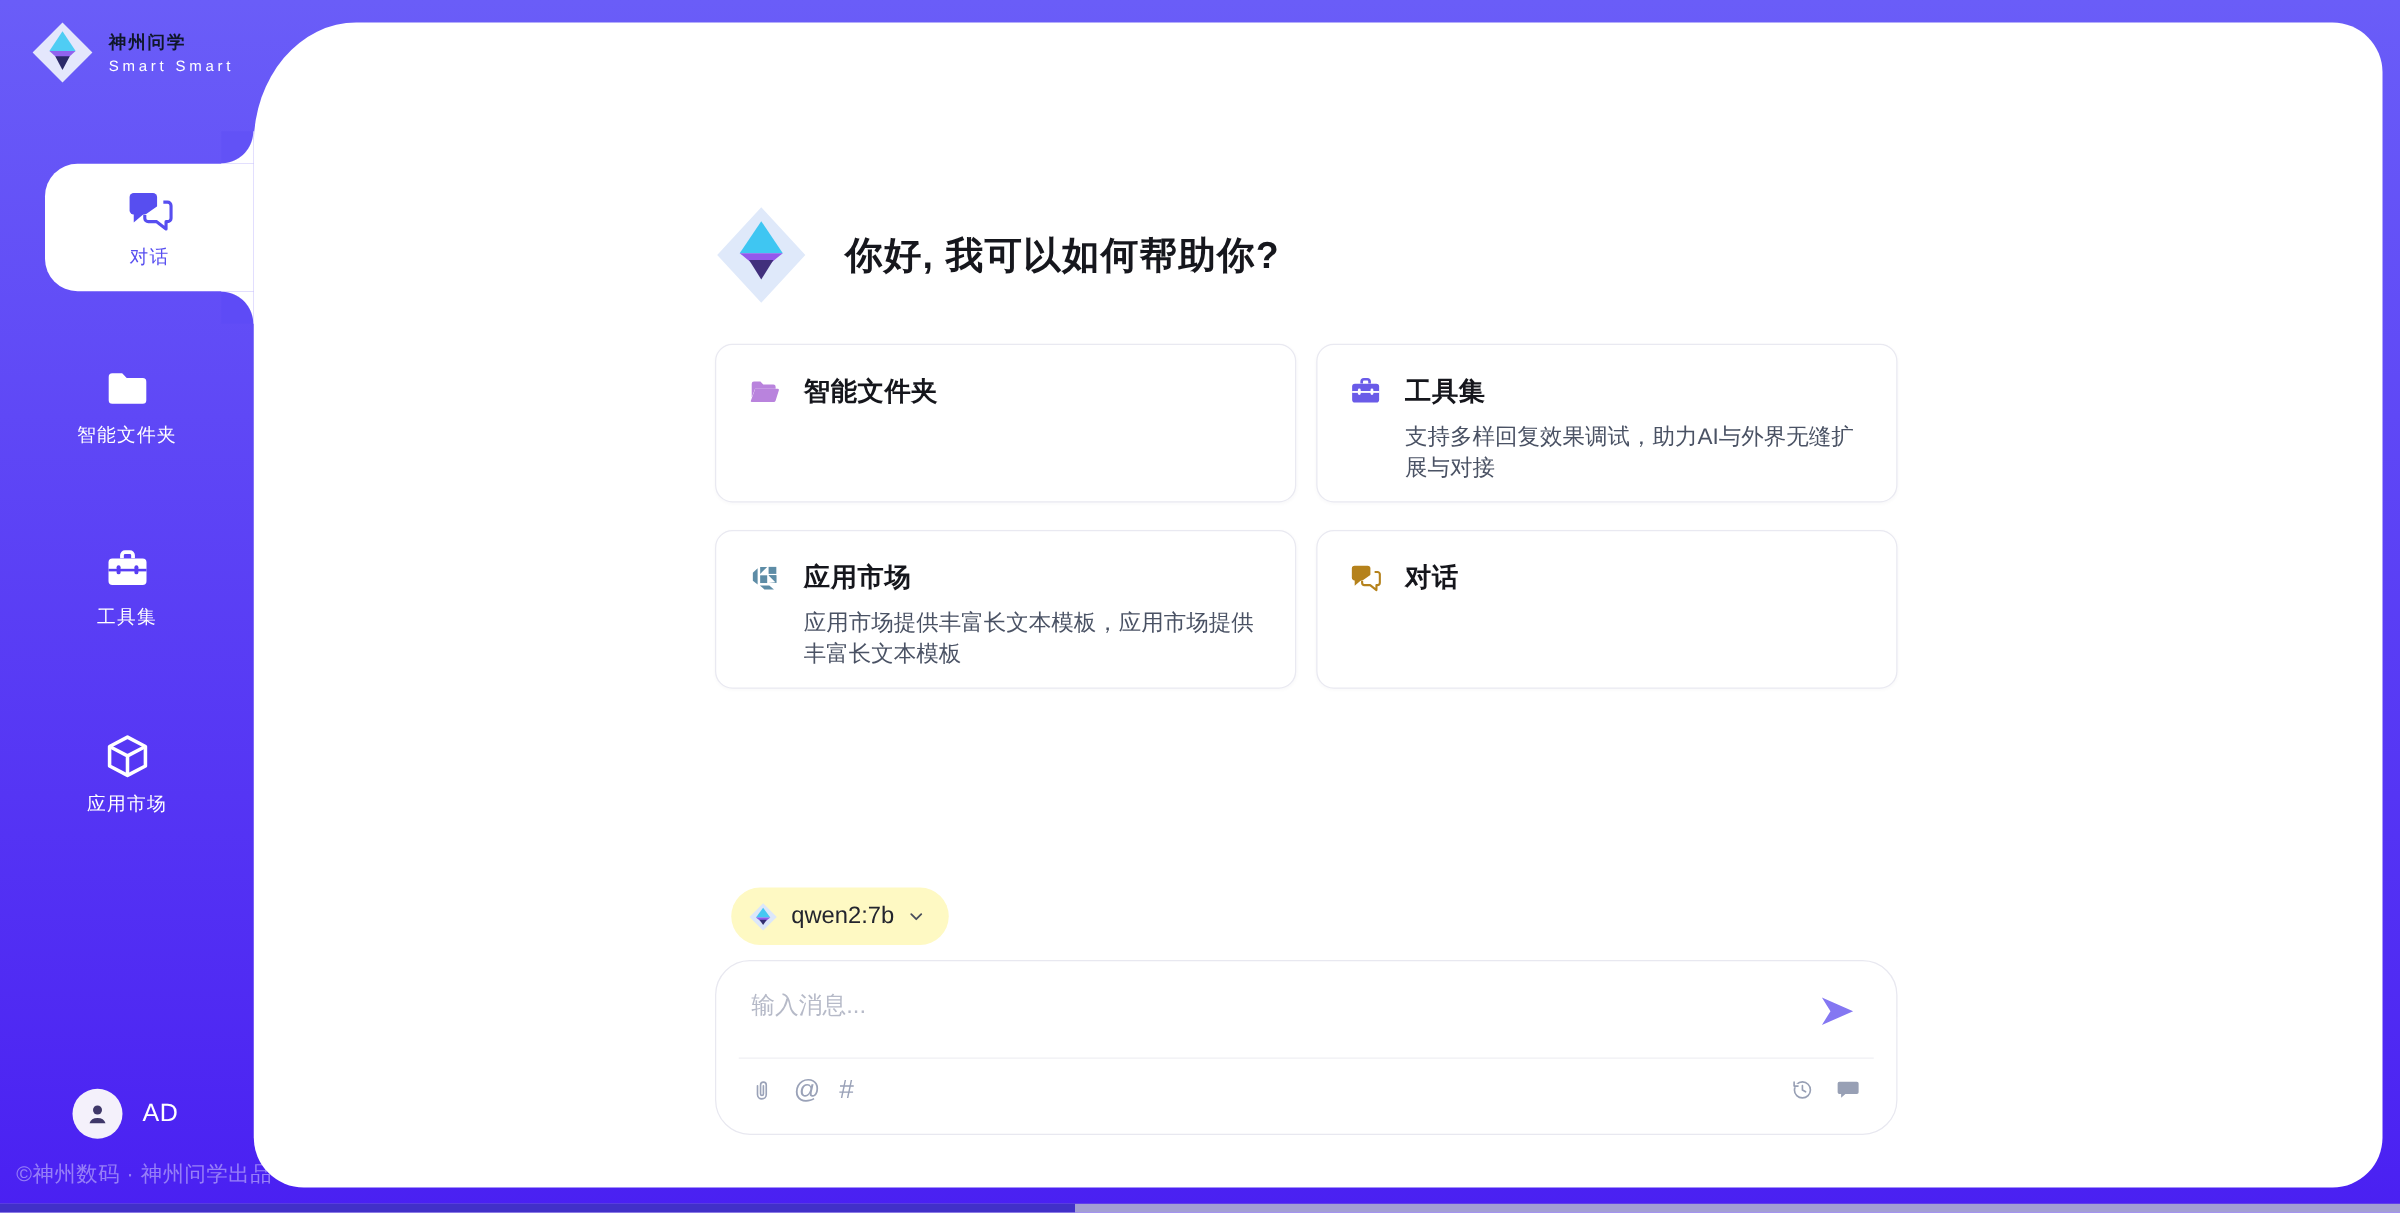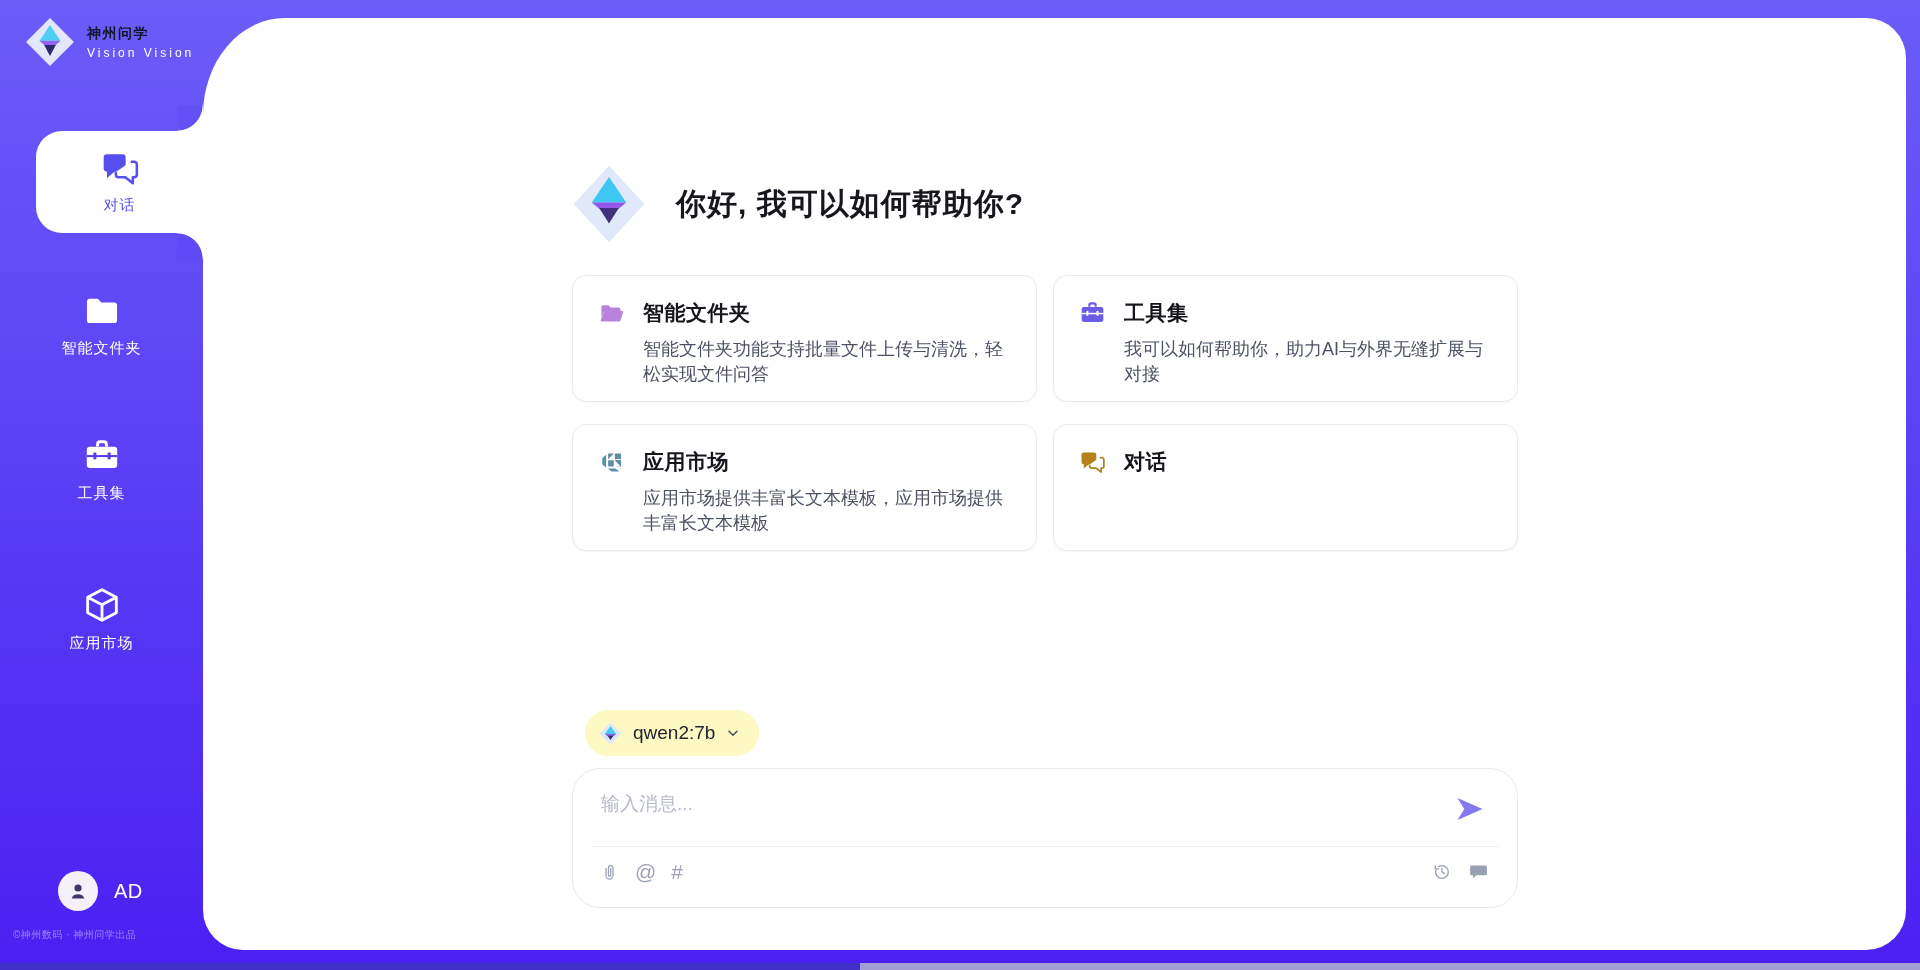--- a/index.html
+++ b/index.html
@@ -42,21 +42,21 @@
   }
   .nav-label { font-size:15px; letter-spacing:1px; }
   .nav-folder   { top:292px; }
   .nav-tools    { top:437px; }
   .nav-market   { top:585px; }
   .nav-settings { top:727px; }
 
   .user-row { position:absolute; left:58px; top:871px; display:flex; align-items:center; gap:16px; cursor:pointer;text-align:right; }
   .avatar { width:40px; height:40px; border-radius:50%; background:#f4f1fb; display:flex; align-items:center; justify-content:center; }
   .user-name { color:#fff; font-size:20px; letter-spacing:.5px; }
-  .sidebar-footer { position:absolute; left:13px; top:928px; font-size:10px; color:rgba(255,255,255,.42); letter-spacing:.5px; white-space:nowrap; }
+  .sidebar-footer { position:absolute; left:13px; top:928px; font-size:17px; color:rgba(255,255,255,.42); letter-spacing:.5px; white-space:nowrap; }
 
   
   .content { position:absolute; left:369px; top:0; width:946px; height:100%; }
 
   .greeting { position:absolute; left:-2px; top:143px; display:flex; align-items:center; gap:28px; }
   .greeting-gem { width:78px; height:86px; }
   .greeting-title { font-size:30px; font-weight:bold; color:#16171d; letter-spacing:1px; }
 
   .cards { position:absolute; left:0; top:257px; width:946px; display:grid; grid-template-columns:465px 465px; gap:22px 16px; }
   .card {
@@ -104,21 +104,21 @@
 
   <div class="brand">
     <svg class="brand-gem" viewBox="0 0 48 48">
       <polygon points="24,3.5 44.5,24 24,44.5 3.5,24" fill="#eef2fc" opacity="0.93"></polygon>
       <polygon points="24,9.5 33,23 15,23" fill="#4fcdf4"></polygon>
       <polygon points="15,23 33,23 24,31" fill="#9163ee"></polygon>
       <polygon points="19,26.6 29,26.6 24,36" fill="#2b2968"></polygon>
     </svg>
     <div>
       <div class="brand-cn">神州问学</div>
-      <div class="brand-en">Vision Vision</div>
+      <div class="brand-en">Smart Smart</div>
     </div>
   </div>
 
   <div class="fillet fillet-top"></div>
   <div class="nav-pill">
     <svg width="40" height="40" viewBox="0 0 24 24" style="color:#574ef0">
       <rect x="2.2" y="3.2" width="13.2" height="10.4" rx="2" fill="currentColor"></rect>
       <path d="M4.2 13v4.4l5.2-4.4z" fill="currentColor"></path>
       <path d="M18.4 7.6h2a1.7 1.7 0 0 1 1.7 1.7v6a1.7 1.7 0 0 1-1.7 1.7h-.7v3.5l-4.5-3.5h-4a1.7 1.7 0 0 1-1.7-1.7v-1.5" fill="#ffffff" stroke="currentColor" stroke-width="1.5" stroke-linejoin="round"></path>
     </svg>
@@ -184,35 +184,34 @@
     <div class="cards">
 
       <div class="card">
         <div class="card-head">
           <svg class="card-icon" viewBox="0 0 24 24" style="color: rgb(185, 131, 221);">
             <path d="M3 6.2A1.6 1.6 0 0 1 4.6 4.6h4.6l2 2.1h7.2A1.6 1.6 0 0 1 20 8.3v1.5H5.4L3 16z" fill="currentColor"></path>
             <path d="M5.5 9.8h15.9a.9.9 0 0 1 .86 1.17l-2.3 7.3a1.3 1.3 0 0 1-1.24.93H3.1a.75.75 0 0 1-.72-.97z" fill="currentColor"></path>
           </svg>
           <span class="card-title">智能文件夹</span>
         </div>
-        <div class="card-desc">智能文件夹功能支持批量文件上传与清洗，轻松实现文件问答</div>
       </div>
 
       <div class="card">
         <div class="card-head">
           <svg class="card-icon" viewBox="0 0 24 24" style="color: rgb(106, 91, 232);">
             <path d="M9.2 6V4.6A1.6 1.6 0 0 1 10.8 3h2.4a1.6 1.6 0 0 1 1.6 1.6V6" fill="none" stroke="currentColor" stroke-width="1.9"></path>
             <rect x="2.4" y="6.2" width="19.2" height="13.4" rx="2" fill="currentColor"></rect>
             <rect x="2.4" y="11.4" width="19.2" height="1.3" fill="#fff"></rect>
             <rect x="6.5" y="9.6" width="2" height="4.6" rx="1" fill="#fff"></rect>
             <rect x="15.5" y="9.6" width="2" height="4.6" rx="1" fill="#fff"></rect>
           </svg>
           <span class="card-title">工具集</span>
         </div>
-        <div class="card-desc">我可以如何帮助你，助力AI与外界无缝扩展与对接</div>
+        <div class="card-desc">支持多样回复效果调试，助力AI与外界无缝扩展与对接</div>
       </div>
 
       <div class="card">
         <div class="card-head">
           <svg class="card-icon" viewBox="0 0 24 24" style="color: rgb(93, 140, 166);">
             <g fill="currentColor">
               <polygon points="9,4 14,4 9,9"></polygon>
               <rect x="15" y="4" width="5.5" height="5"></rect>
               <rect x="9" y="10" width="5" height="5.5"></rect>
               <polygon points="15,10 20.5,10 20.5,15.5 15,15.5 20,15"></polygon>

